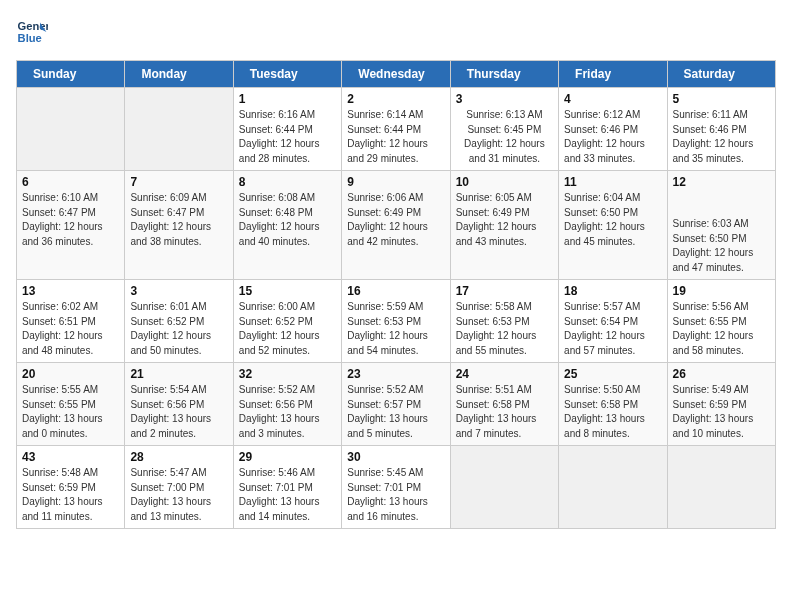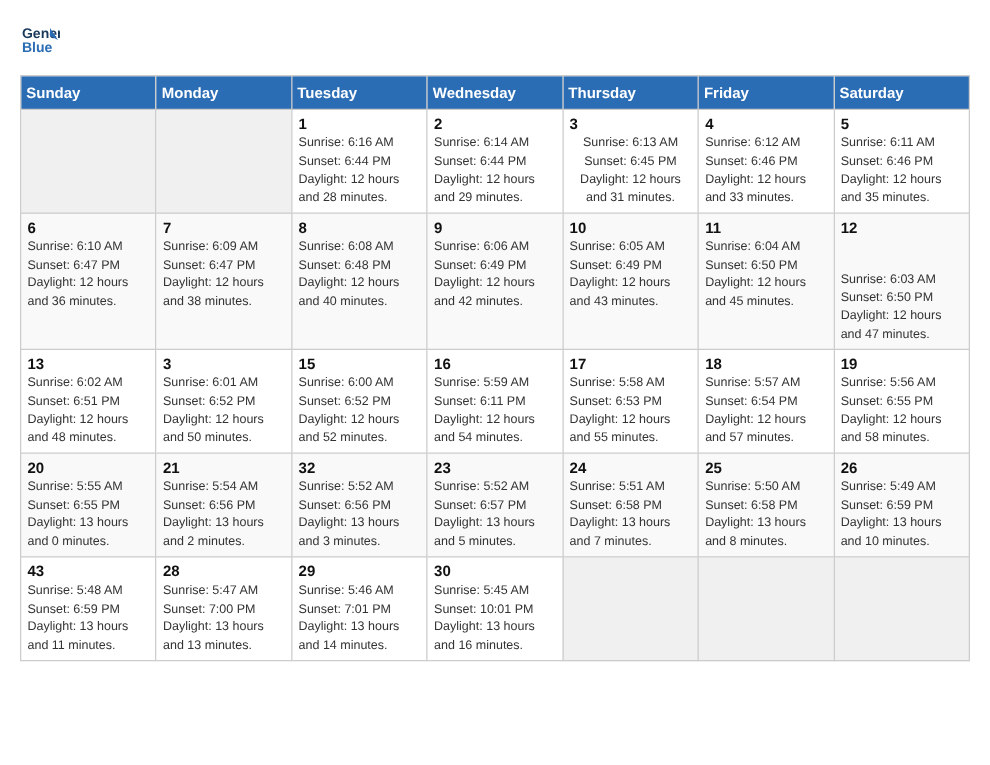--- a/index.html
+++ b/index.html
@@ -38,21 +38,21 @@
       color: #333;
     }
     table {
       width: 100%;
       border-collapse: collapse;
       font-size: 10.5px;
     }
     thead tr th {
       background-color: #2a6db5;
       color: #fff;
-      padding: 6px 4px;
+      padding: 6px 16px;
       text-align: left;
       font-size: 12px;
       font-weight: bold;
       border: 1px solid #ccc;
     }
     tbody tr td {
       border: 1px solid #ccc;
       padding: 4px 5px;
       vertical-align: top;
       height: 80px;
@@ -220,21 +220,21 @@
         <td>
           <span class="day-num">15</span>
           <div class="day-detail" style="white-space: pre-line;">Sunrise: 6:00 AM
 Sunset: 6:52 PM
 Daylight: 12 hours
 and 52 minutes.</div>
         </td>
         <td>
           <span class="day-num">16</span>
           <div class="day-detail" style="white-space: pre-line;">Sunrise: 5:59 AM
-Sunset: 6:11 PM
+Sunset: 6:53 PM
 Daylight: 12 hours
 and 54 minutes.</div>
         </td>
         <td>
           <span class="day-num">17</span>
           <div class="day-detail" style="white-space: pre-line;">Sunrise: 5:58 AM
 Sunset: 6:53 PM
 Daylight: 12 hours
 and 55 minutes.</div>
         </td>
@@ -322,21 +322,21 @@
         <td>
           <span class="day-num">29</span>
           <div class="day-detail" style="white-space: pre-line;">Sunrise: 5:46 AM
 Sunset: 7:01 PM
 Daylight: 13 hours
 and 14 minutes.</div>
         </td>
         <td>
           <span class="day-num">30</span>
           <div class="day-detail" style="white-space: pre-line;">Sunrise: 5:45 AM
-Sunset: 10:01 PM
+Sunset: 7:01 PM
 Daylight: 13 hours
 and 16 minutes.</div>
         </td>
         <td class="empty-cell"></td>
         <td class="empty-cell"></td>
         <td class="empty-cell"></td>
       </tr>
     </tbody>
 </table>
 

